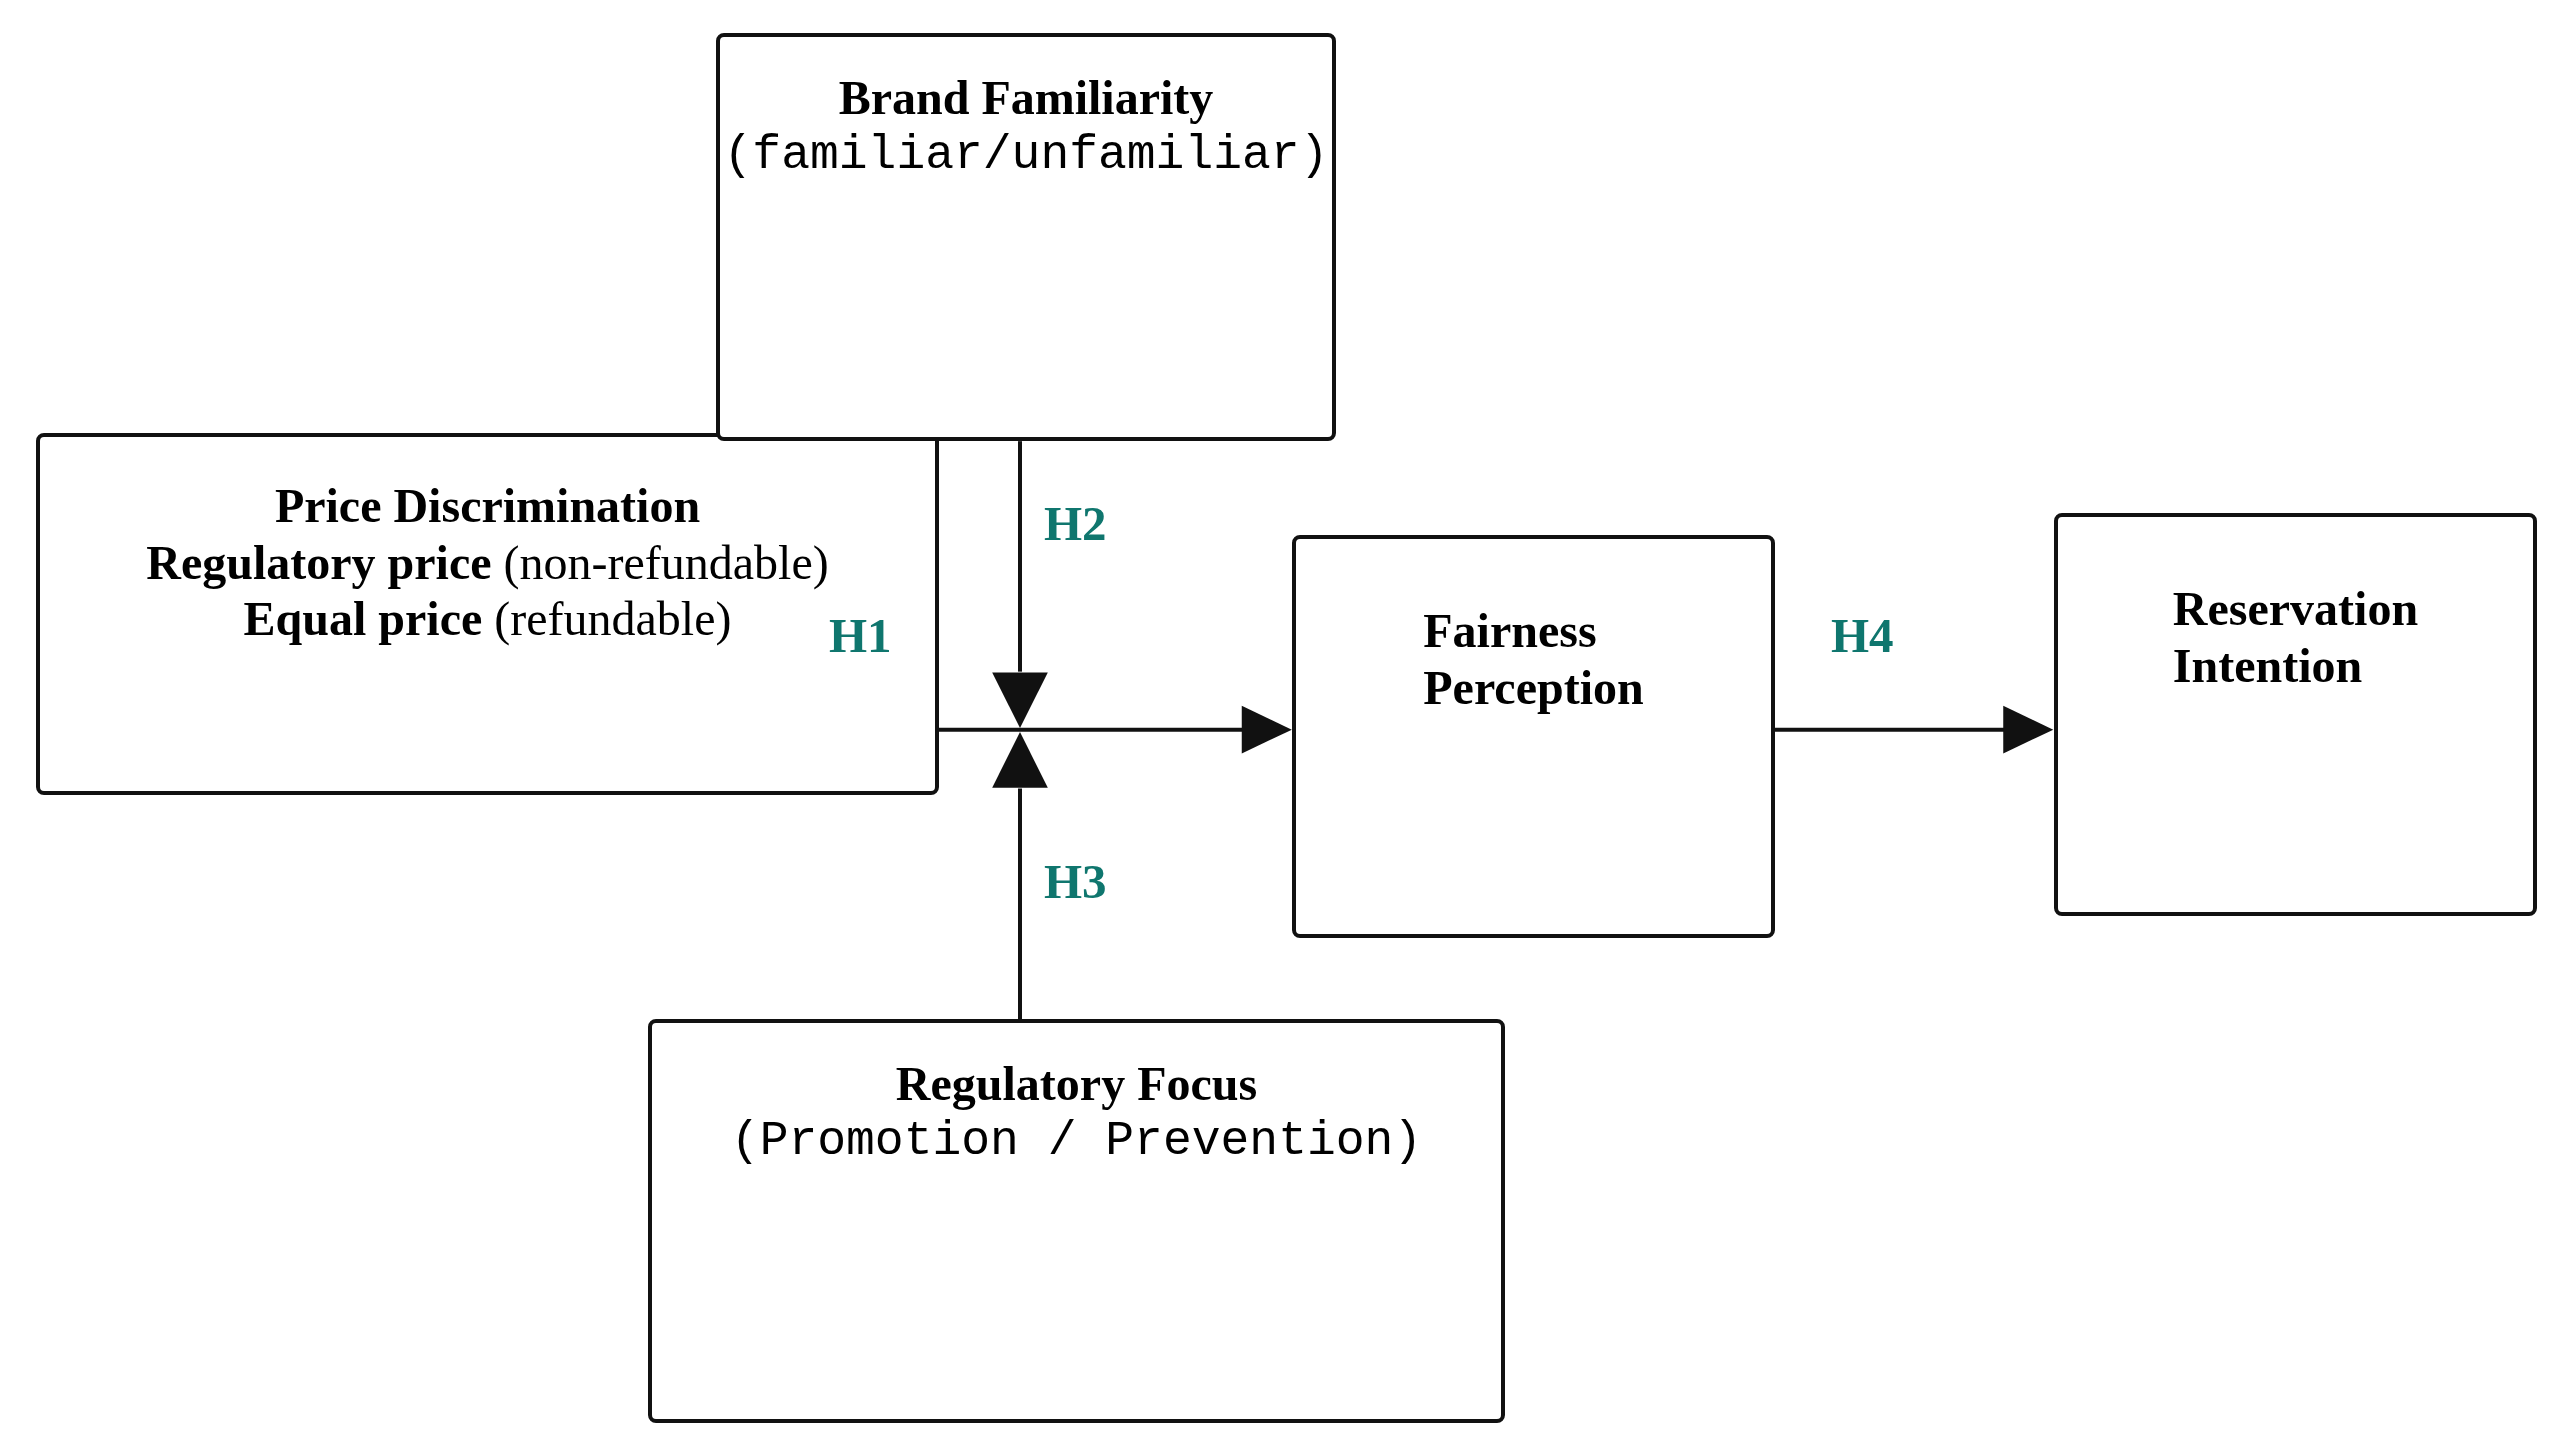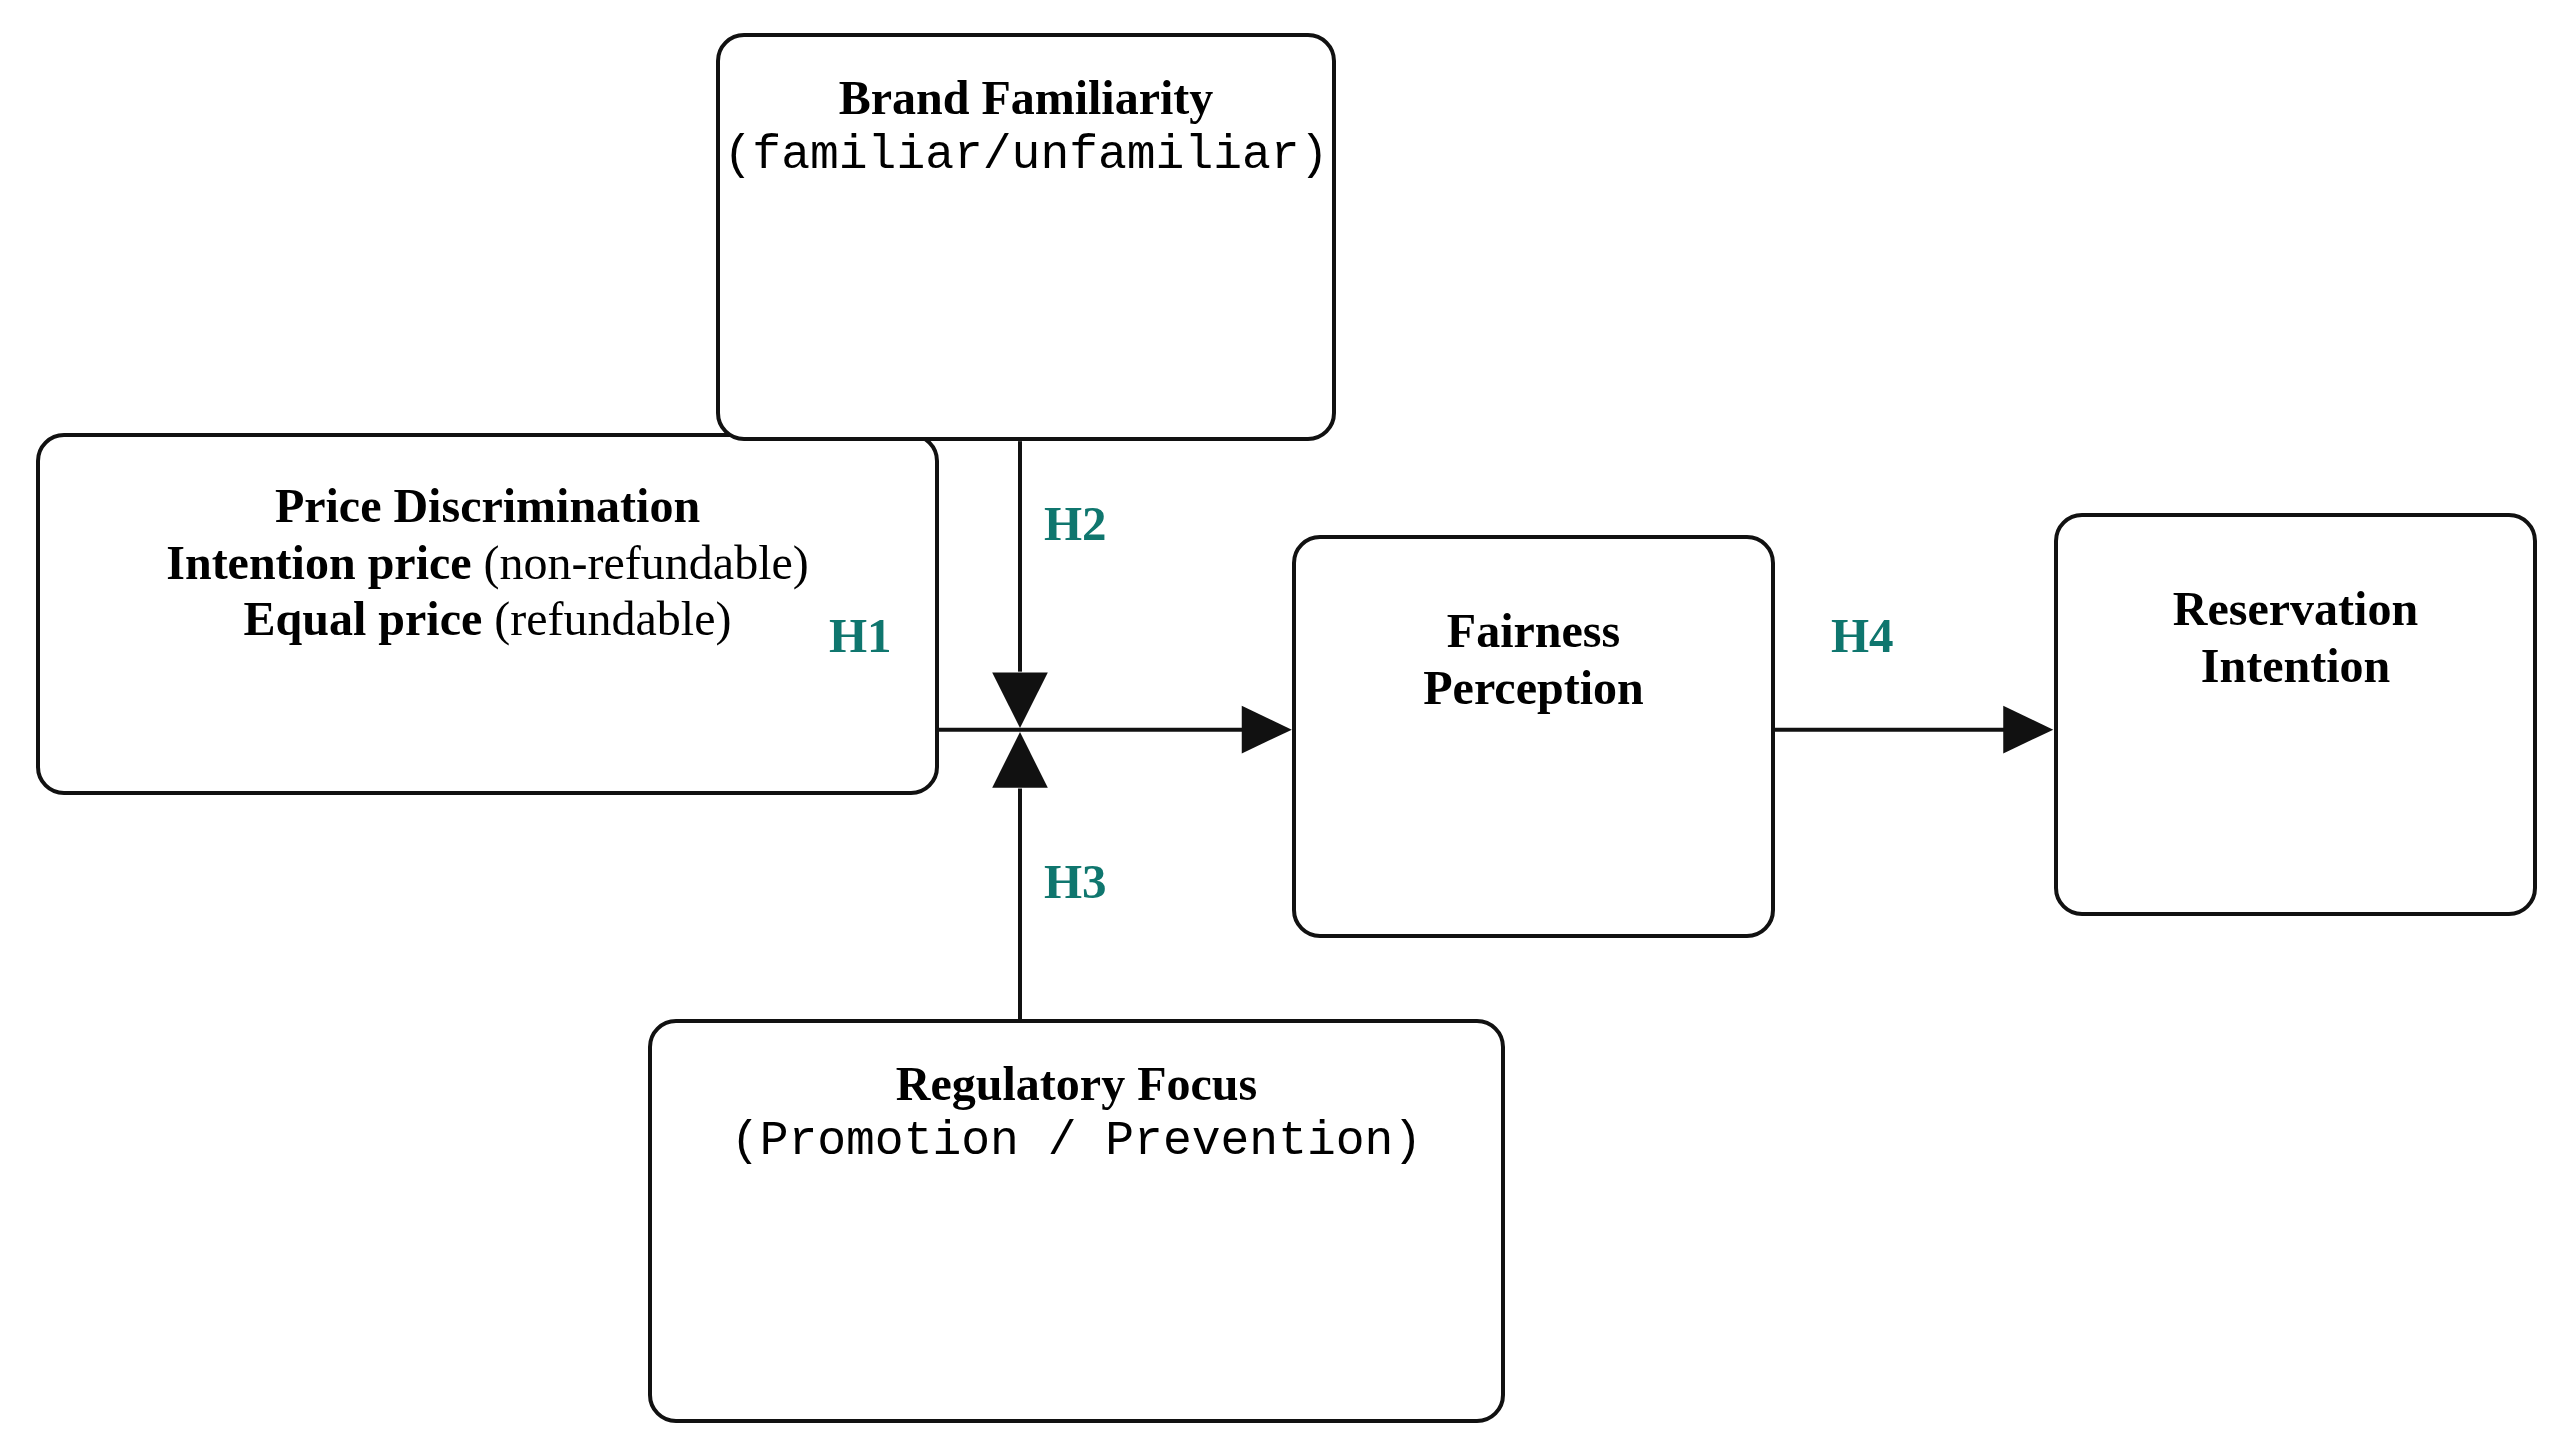--- a/index.html
+++ b/index.html
@@ -17,26 +17,25 @@
     width: 2563px;
     height: 1453px;
     background: #ffffff;
     overflow: hidden;
   }
   
   .node {
     position: absolute;
     box-sizing: border-box;
     border: 4px solid #111111;
-    border-radius: 28px;
+    border-radius: 8px;
     background: #ffffff;
     display: flex;
     flex-direction: column;
     align-items: center;
-    text-align: center;
     line-height: 1.18;
     z-index: 3;
   }
   .node .title {
     font-weight: bold;
     white-space: pre-line;
   }
   .node .sub {
     font-weight: normal;
     white-space: pre-line;
@@ -125,21 +124,21 @@
     <polygon class="edge-head" points="2583,918 2520,888 2520,948"></polygon>
   </svg>
 
   <div class="hlabel" id="label-h1">H1</div>
   <div class="hlabel" id="label-h2">H2</div>
   <div class="hlabel" id="label-h3">H3</div>
   <div class="hlabel" id="label-h4">H4</div>
 
   <div class="node" id="node-price-discrimination">
     <div class="title">Price Discrimination</div>
-    <div class="mixed"><b>Intention price</b><span> (non-refundable)</span></div>
+    <div class="mixed"><b>Regulatory price</b><span> (non-refundable)</span></div>
     <div class="mixed"><b>Equal price</b><span> (refundable)</span></div>
   </div>
 
   <div class="node" id="node-brand-familiarity">
     <div class="title">Brand Familiarity</div>
     <div class="sub">(familiar/unfamiliar)</div>
   </div>
 
   <div class="node" id="node-fairness-perception">
     <div class="title">Fairness

